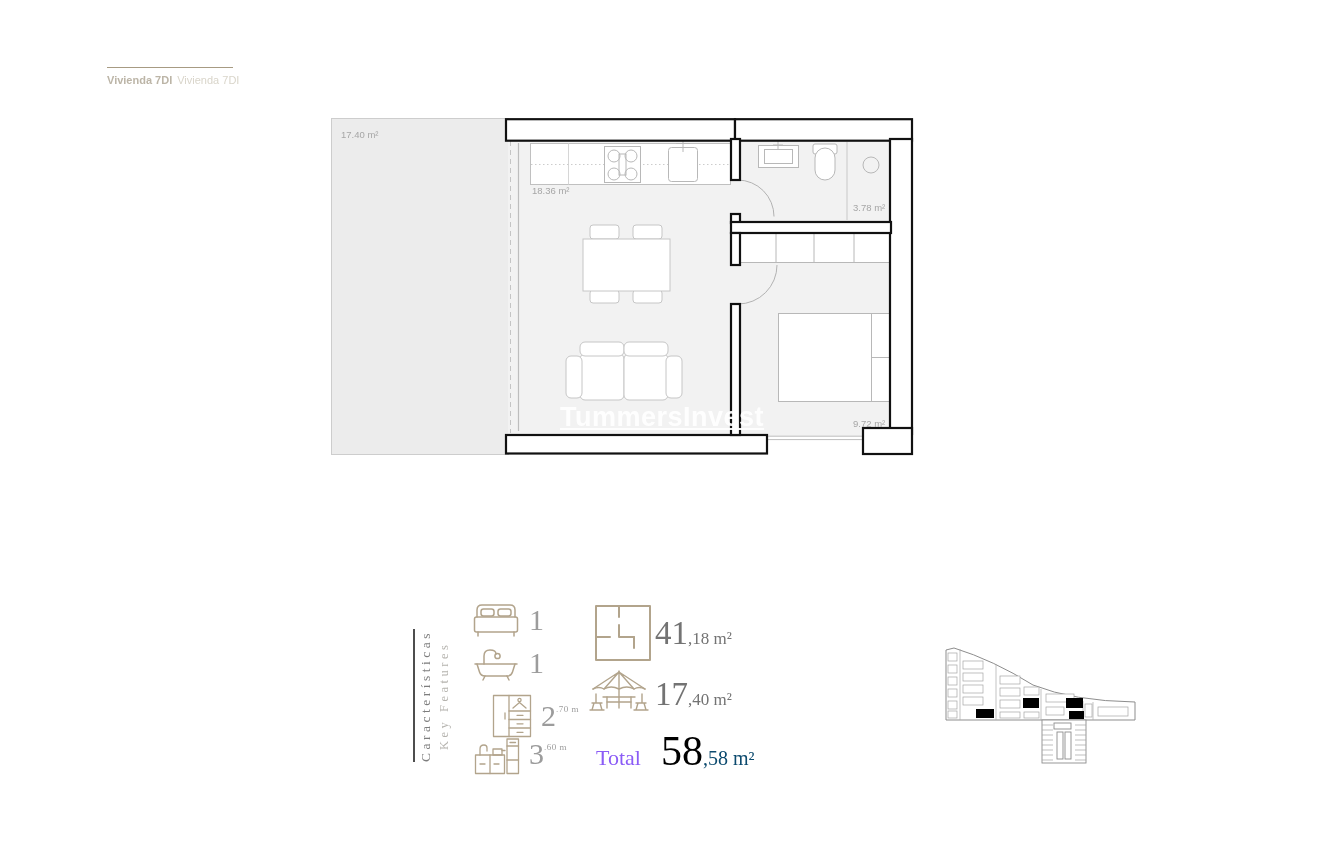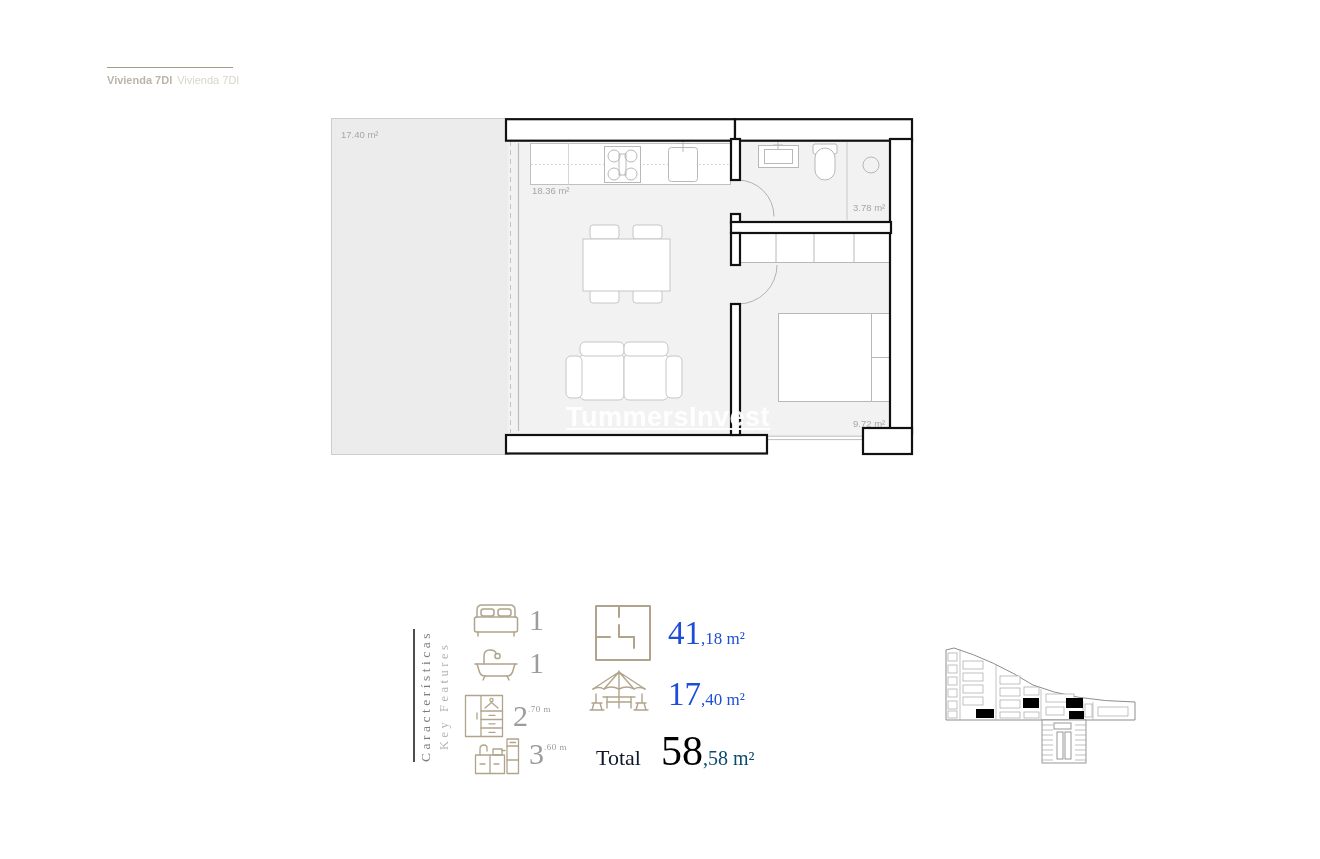--- a/index.html
+++ b/index.html
@@ -9,39 +9,39 @@
   
   .hdr-line{position:absolute;left:107px;top:67px;width:126px;height:1px;background:#a79b83;}
   .hdr-text{position:absolute;left:107px;top:74px;font-size:11px;white-space:nowrap;}
   .hdr-text .t1{font-weight:bold;color:#bcb5a7;margin-right:5px;}
   .hdr-text .t2{color:#d9d5ca;}
 
   
   .plan-wrap{position:absolute;left:303px;top:118px;width:590px;height:338px;margin-left:28px;}
   .watermark{position:absolute;left:560px;top:402px;width:200px;text-align:center;
              font-size:27px;font-weight:bold;letter-spacing:.5px;color:rgba(255,255,255,.93);
-             text-decoration:underline;margin-left:6px;}
+             text-decoration:underline;}
 
   
   .feat-rule{position:absolute;left:413px;top:629px;width:2px;height:133px;background:#4e4e4e;}
   .vert{position:absolute;top:626px;height:140px;writing-mode:vertical-rl;transform:rotate(180deg);
         font-family:"Liberation Serif",serif;text-align:center;white-space:nowrap;}
   .vert.es{left:418px;font-size:13.5px;letter-spacing:3.5px;color:#7d7d7d;}
   .vert.en{left:437px;font-size:12.5px;letter-spacing:3.5px;color:#b5b3ae;}
 
   .feat-row{position:absolute;display:flex;align-items:center;}
   .feat-num{font-family:"Liberation Serif",serif;font-size:30px;line-height:1;color:#9c9c9c;margin-left:9px;}
   .feat-sup{font-size:9px;vertical-align:14px;letter-spacing:.5px;}
 
   .area-row{position:absolute;display:flex;align-items:center;}
-  .area-val{margin-left:16px;font-family:"Liberation Serif",serif;color:#1d4ed8;white-space:nowrap;}
+  .area-val{margin-left:3px;font-family:"Liberation Serif",serif;color:#737373;white-space:nowrap;}
   .area-main{font-size:33px;}
   .area-rest{font-size:17px;}
   .total-row{position:absolute;left:596px;top:727px;display:flex;align-items:baseline;}
-  .total-label{font-family:"Liberation Serif",serif;font-size:22px;color:#0f172a;width:65px;}
+  .total-label{font-family:"Liberation Serif",serif;font-size:22px;color:#8b5cf6;width:65px;}
   .total-main{font-family:"Liberation Serif",serif;font-size:42px;color:#000000;}
   .total-rest{font-family:"Liberation Serif",serif;font-size:20px;color:#0c4a6e;}
 
   .keyplan{position:absolute;left:938px;top:645px;}
   svg{display:block;}
 </style>
 </head>
 <body>
 
 <div class="canvas">
@@ -177,21 +177,21 @@
         <path d="M3,20 H45"></path>
         <path d="M5,20 L7.5,28 Q8.8,32 13,32 H35 Q39.2,32 40.5,28 L43,20"></path>
         <path d="M13,32 L11,36 M35,32 L37,36"></path>
         <path d="M12,20 V12 Q12,6 18,6 Q24,6 24,10"></path>
         <circle cx="25.5" cy="12" r="2.6"></circle>
       </g>
     </svg>
     <span class="feat-num">1</span>
   </div>
 
-  <div class="feat-row" style="left:464px;top:694px;">
+  <div class="feat-row" style="left:492px;top:694px;">
     <svg width="40" height="44" viewBox="0 0 40 44">
       <g fill="none" stroke="#b2a48c" stroke-width="1.3" stroke-linecap="round" stroke-linejoin="round">
         <rect x="1.5" y="1.5" width="37" height="41"></rect>
         <line x1="17" y1="1.5" x2="17" y2="42.5"></line>
         <line x1="13" y1="19" x2="13" y2="25"></line>
         <line x1="17" y1="17" x2="38.5" y2="17"></line>
         <circle cx="27.5" cy="6" r="1.6"></circle>
         <path d="M21,14 L27.5,8.5 L34,14"></path>
         <line x1="17" y1="25.5" x2="38.5" y2="25.5"></line>
         <line x1="17" y1="34" x2="38.5" y2="34"></line>

